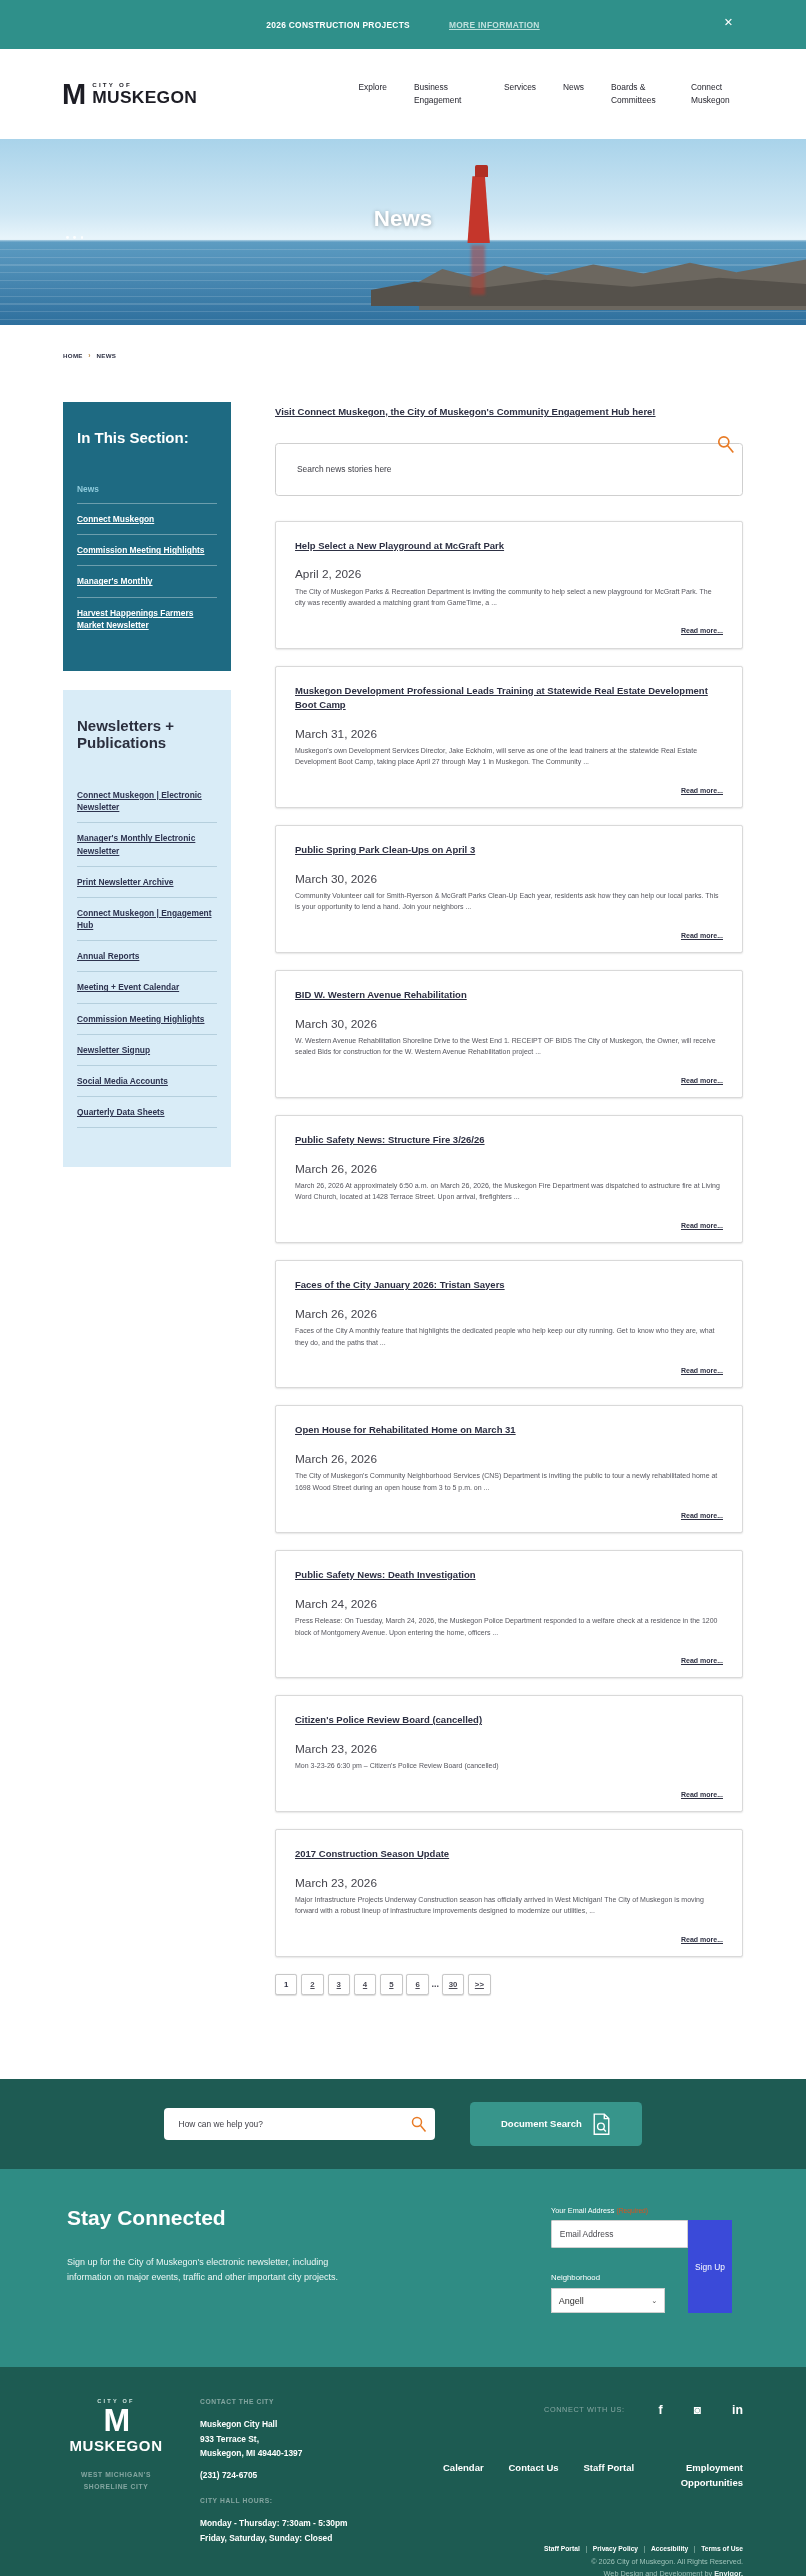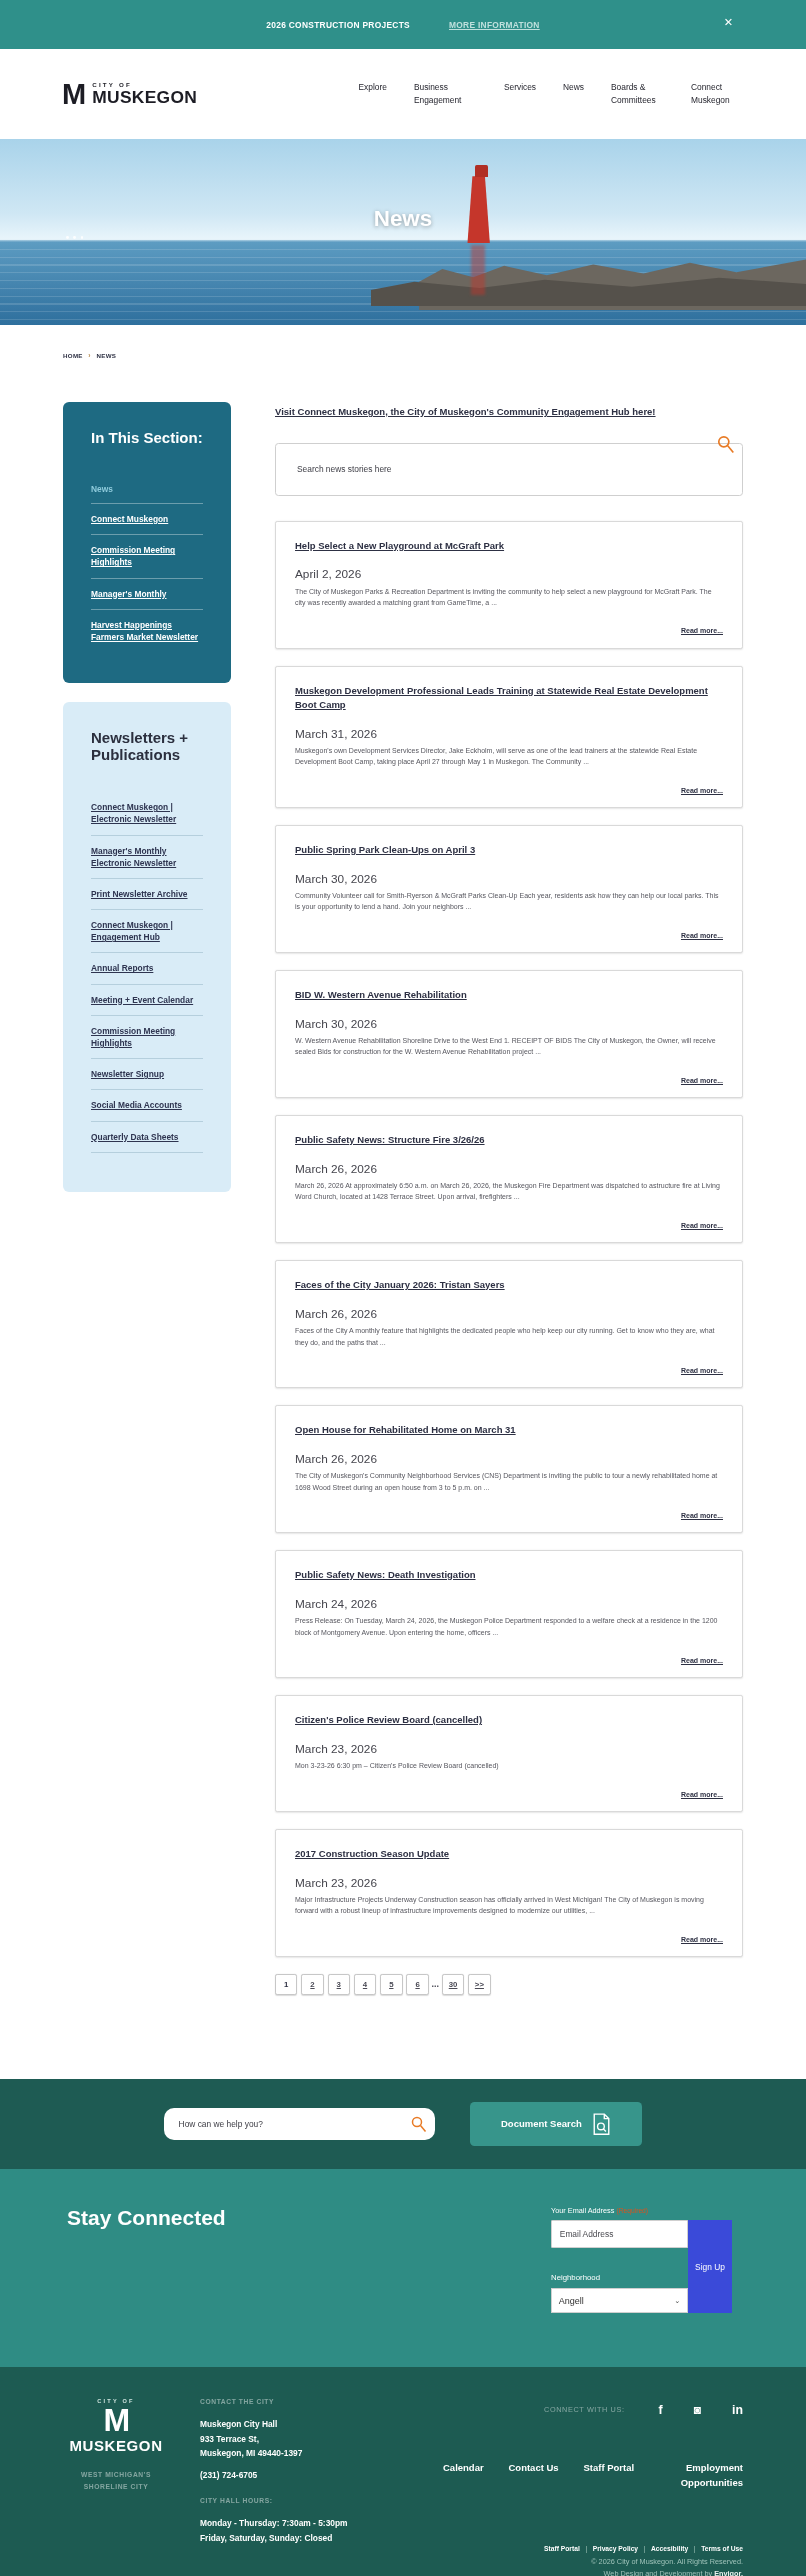--- a/index.html
+++ b/index.html
@@ -40,21 +40,21 @@
 
   
   .page { padding:0 63px 84px; }
   .breadcrumb { margin:27px 0 34px; font-size:6.2px; font-weight:bold; letter-spacing:0.3px; color:#2d3043; display:flex; gap:5.6px; align-items:center; }
   .breadcrumb .sep { color:#b58a4c; font-size:6.7px; }
   .breadcrumb a { cursor:pointer; }
 
   .layout { display:grid; grid-template-columns:168px 1fr; gap:44px; align-items:start; }
 
   
-  .side-box { background:#1e6a82; border-radius:6px; padding:27px 28px 31px; margin-top:9px; }
+  .side-box { background:#1e6a82; border-radius:0; padding:27px 14px 31px; margin-top:9px; }
   .side-box h2 { color:#ffffff; font-size:15px; font-weight:900; margin-bottom:29px; }
   .side-list { list-style:none; }
   .side-list li { padding:9px 0; border-bottom:0.6px solid rgba(255,255,255,.35); }
   .side-list li:last-child { border-bottom:none; }
   .side-link { color:#ffffff; font-size:8.4px; font-weight:bold; text-decoration:underline; line-height:1.45; cursor:pointer; display:block; }
   .side-active { color:#8fcbdc; font-size:8.4px; font-weight:bold; }
   .side-box.light { background:#d9ecf7; margin-top:19px; padding-bottom:39px; }
   .side-box.light h2 { color:#2b2f3e; }
   .side-box.light .side-list li { border-bottom:0.6px solid #b5cfdd; }
   .side-box.light .side-link { color:#2e3450; }
@@ -75,39 +75,39 @@
   .card .more { font-size:7px; font-weight:bold; color:#2d3043; text-decoration:underline; cursor:pointer; }
 
   .pagination { display:flex; gap:3.9px; align-items:center; margin-top:6.7px; }
   .pg { min-width:22.4px; height:21px; background:#fff; border:0.6px solid #c7c7c7; border-radius:2.2px; box-shadow:0 0.6px 1.1px rgba(0,0,0,.15); font-size:7.8px; font-weight:bold; color:#4a4a55; text-decoration:underline; cursor:pointer; font-family:"Liberation Sans",sans-serif; }
   .pg.current { text-decoration:none; color:#2d3043; }
   .pg-ellipsis { color:#4a4a55; font-weight:bold; margin:0 -1.1px; }
 
   
   .help-band { height:90px; background:#1e5b53; display:flex; align-items:center; justify-content:center; gap:35px; }
   .help-search { position:relative; width:271px; }
-  .help-search input { width:100%; height:32px; border:none; border-radius:10px; padding:0 29px 0 14.6px; font-size:8.4px; color:#333; font-family:"Liberation Sans",sans-serif; }
+  .help-search input { width:100%; height:32px; border:none; border-radius:4px; padding:0 29px 0 14.6px; font-size:8.4px; color:#333; font-family:"Liberation Sans",sans-serif; }
   .help-search input::placeholder { color:#3c3c44; }
   .help-search .mag { right:7.8px; top:7.3px; width:17px; height:17px; cursor:pointer; }
   .doc-btn { width:172px; height:44px; background:#37958b; border:none; border-radius:4.5px; color:#fff; font-size:9.5px; font-weight:bold; display:flex; align-items:center; justify-content:space-between; padding:0 31px; cursor:pointer; font-family:"Liberation Sans",sans-serif; }
 
   
   .stay { background:#2f8c84; padding:37px 67px 54px; display:flex; justify-content:space-between; color:#fff; }
   .stay-left { max-width:291px; }
   .stay-left h2 { font-size:21px; font-weight:700; margin-bottom:25px; }
   .stay-left p { font-size:9px; line-height:1.65; color:#eef7f5; }
   .stay-form { width:188px; }
   .stay-label { font-size:7.3px; margin-bottom:5.6px; }
   .stay-label .req { color:#d9531e; font-size:6.7px; }
   .form-grid { display:grid; grid-template-columns:137px 44px; }
   .form-left { grid-column:1; }
   .email-input { width:137px; height:28px; border:0.6px solid #cfcfcf; border-radius:1.1px 0 0 1.1px; padding:0 7.8px; font-size:8.4px; color:#333; font-family:"Liberation Sans",sans-serif; }
   .email-input::placeholder { color:#4a4a50; }
   .nb-label { font-size:7.8px; margin:25px 0 5.6px; }
-  .nb-select { width:137px; height:25px; background:#fff; border:0.6px solid #cfcfcf; color:#333; font-size:9px; display:flex; align-items:center; justify-content:space-between; padding:0 6.7px; cursor:pointer; }
+  .nb-select { width:114px; height:25px; background:#fff; border:0.6px solid #cfcfcf; color:#333; font-size:9px; display:flex; align-items:center; justify-content:space-between; padding:0 6.7px; cursor:pointer; }
   .nb-select .chev { font-size:7.3px; color:#333; }
   .signup-btn { grid-column:2; grid-row:1 / span 3; align-self:stretch; background:#3a4ad9; border:none; color:#fff; font-size:8.4px; cursor:pointer; font-family:"Liberation Sans",sans-serif; height:100%; }
 
   
   .footer { background:#1d5b52; color:#fff; padding:31px 63px 17px; height:258px; position:relative; }
   .footer-top { display:flex; gap:31px; }
   .f-logo { width:106px; text-align:center; }
   .f-logo .city-of { font-size:5.6px; letter-spacing:2.2px; color:#cfe3de; font-weight:bold; }
   .f-logo .logo-m { color:#ffffff; font-size:32px; }
   .f-logo .muskegon { font-size:15px; font-weight:bold; letter-spacing:0.6px; color:#fff; margin-top:1.1px; }
@@ -332,20 +332,21 @@
       <path d="M22 2 v8 h8" fill="none" stroke="#ffffff" stroke-width="2.5"></path>
       <circle cx="16" cy="24" r="6" fill="none" stroke="#ffffff" stroke-width="2.5"></circle>
       <line x1="20" y1="28" x2="25" y2="33" stroke="#ffffff" stroke-width="2.5"></line>
     </svg>
   </button>
 </div>
 
 <div class="stay">
   <div class="stay-left">
     <h2>Stay Connected</h2>
+    <p>Sign up for the City of Muskegon's electronic newsletter, including information on major events, traffic and other important city projects.</p>
   </div>
   <div class="stay-form">
     <div class="stay-label">
       <span>Your Email Address</span>
       <span class="req">(Required)</span>
     </div>
     <div class="form-grid">
       <div class="form-left">
         <input class="email-input" type="text" placeholder="Email Address" style="">
         <div class="nb-label">Neighborhood</div>

